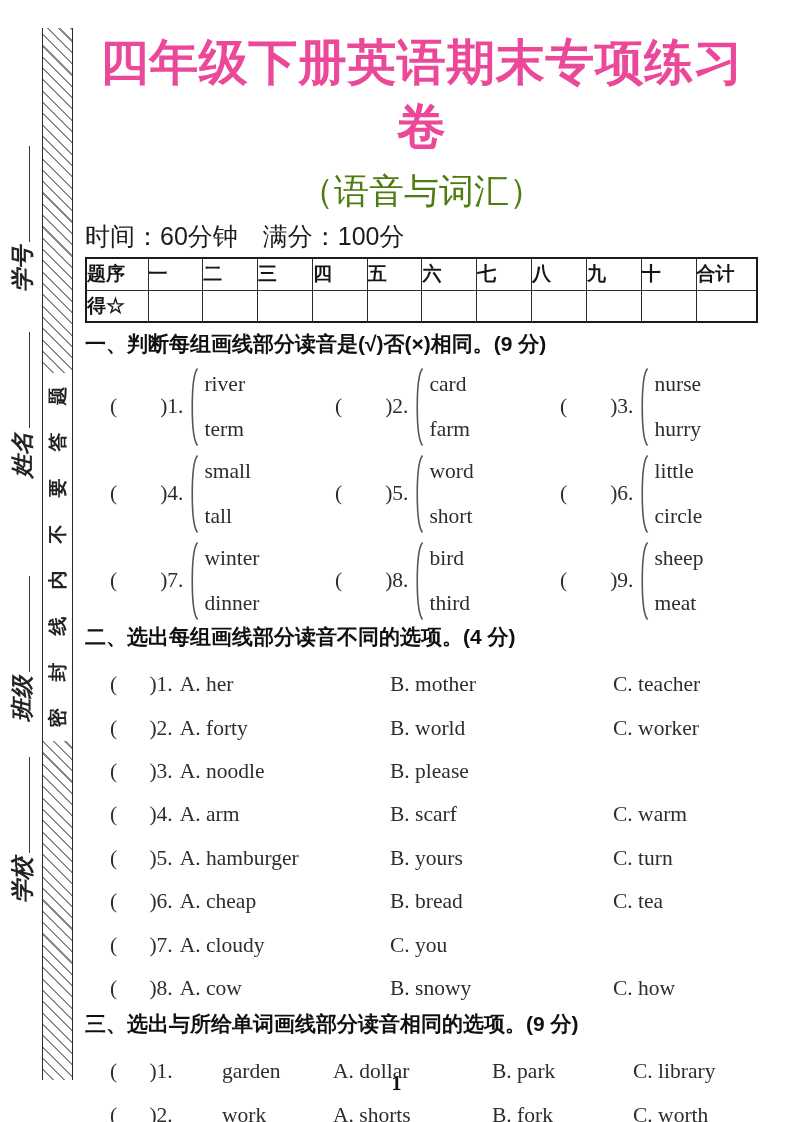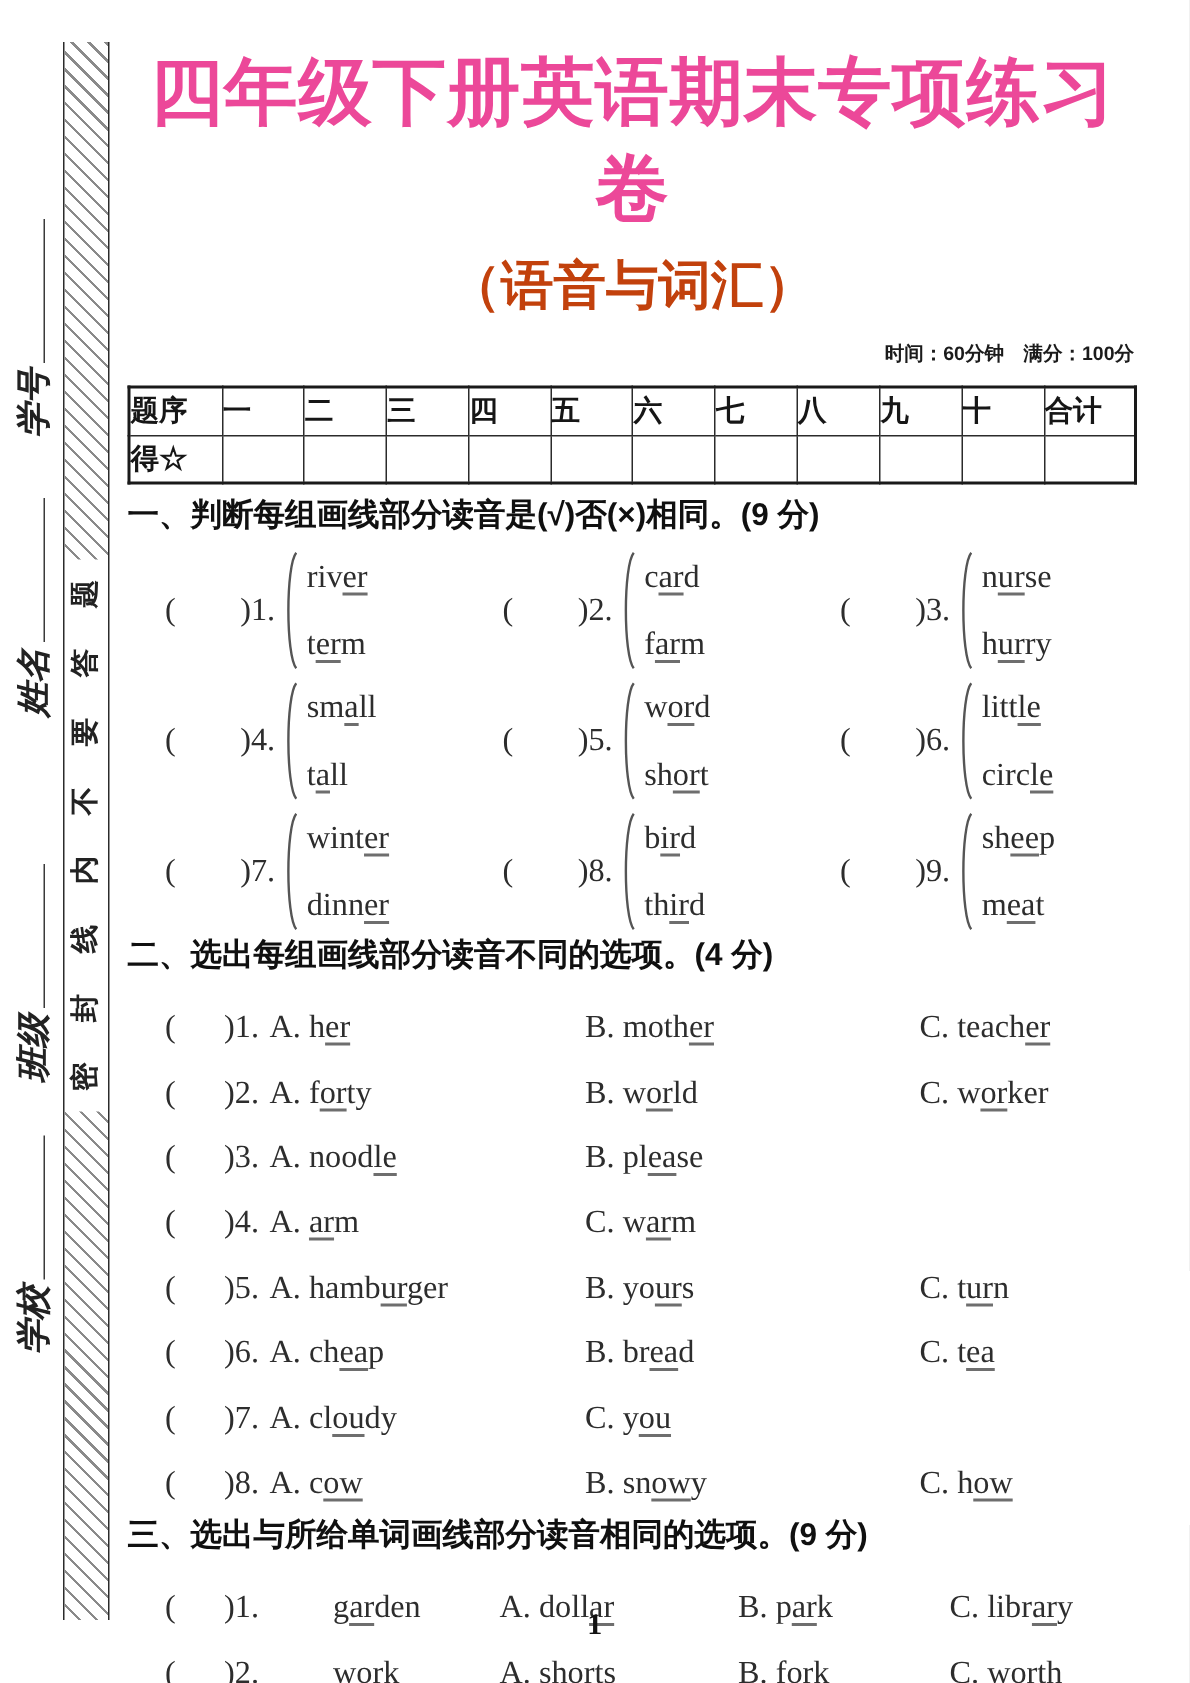--- a/index.html
+++ b/index.html
@@ -50,46 +50,45 @@
   }
 
   
   .main { position: absolute; left: 85px; top: 30px; width: 673px; }
 
   .title {
     text-align: center; font-size: 49px; font-weight: 900;
     line-height: 64px; letter-spacing: 0.5px; color: #ec4899;
   }
   .subtitle {
-    text-align: center; font-size: 35px; font-weight: 700;
-    line-height: 46px; margin-top: 10px; color: #c2410c;
+    text-align: center; font-size: 35px; font-weight: 400;
+    line-height: 46px; margin-top: 10px; color: #4d7c0f;
   }
   .meta {
-    text-align: right; font-size: 13px; font-weight: 700;
+    text-align: left; font-size: 25px; font-weight: 400;
     line-height: 24px; margin-top: 10px; padding-right: 2px;
   }
 
   table.score {
     border-collapse: collapse; width: 100%; margin-top: 9px;
     table-layout: fixed; border: 2.2px solid #1a1a1a;
   }
   table.score td {
     border: 1.3px solid #2b2b2b; height: 32px; text-align: left;
     font-size: 19px; font-weight: 700; padding: 0; color:#161616;
   }
 
   .sec-heading { font-size: 21px; font-weight: 700; line-height: 26px; color:#101010; }
   .sec-heading.h1 { margin-top: 8px; }
   .sec-heading.h3 { margin-top: 1px; }
 
   .serif, .tag, .uword { font-family: "Liberation Serif", serif; color: #2d2d2d; }
   .tag { white-space: pre; font-size: 21.5px; }
   .uword { font-size: 21.5px; }
   .u {
-    text-decoration: underline;
     text-decoration-color: #6e6e6e;
     text-decoration-thickness: 1.5px;
     text-underline-offset: 4px;
   }
 
   
   .sec1-grid {
     display: grid; grid-template-columns: 225px 225px 1fr;
     padding-left: 25px; margin-top: 6px;
   }
@@ -344,20 +343,21 @@
             <span class="tag">(      )3.</span>
             <span class="uword">A. nood<span class="u">le</span></span>
           </span>
         <span class="uword">B. pl<span class="u">ea</span>se</span>
       </div>
       <div class="s2-row">
         <span class="s2-main">
             <span class="tag">(      )4.</span>
             <span class="uword">A. <span class="u">ar</span>m</span>
           </span>
+        <span class="uword">B. sc<span class="u">ar</span>f</span>
         <span class="uword">C. w<span class="u">ar</span>m</span>
       </div>
       <div class="s2-row">
         <span class="s2-main">
             <span class="tag">(      )5.</span>
             <span class="uword">A. hamb<span class="u">ur</span>ger</span>
           </span>
         <span class="uword">B. yo<span class="u">ur</span>s</span>
         <span class="uword">C. t<span class="u">ur</span>n</span>
       </div>

